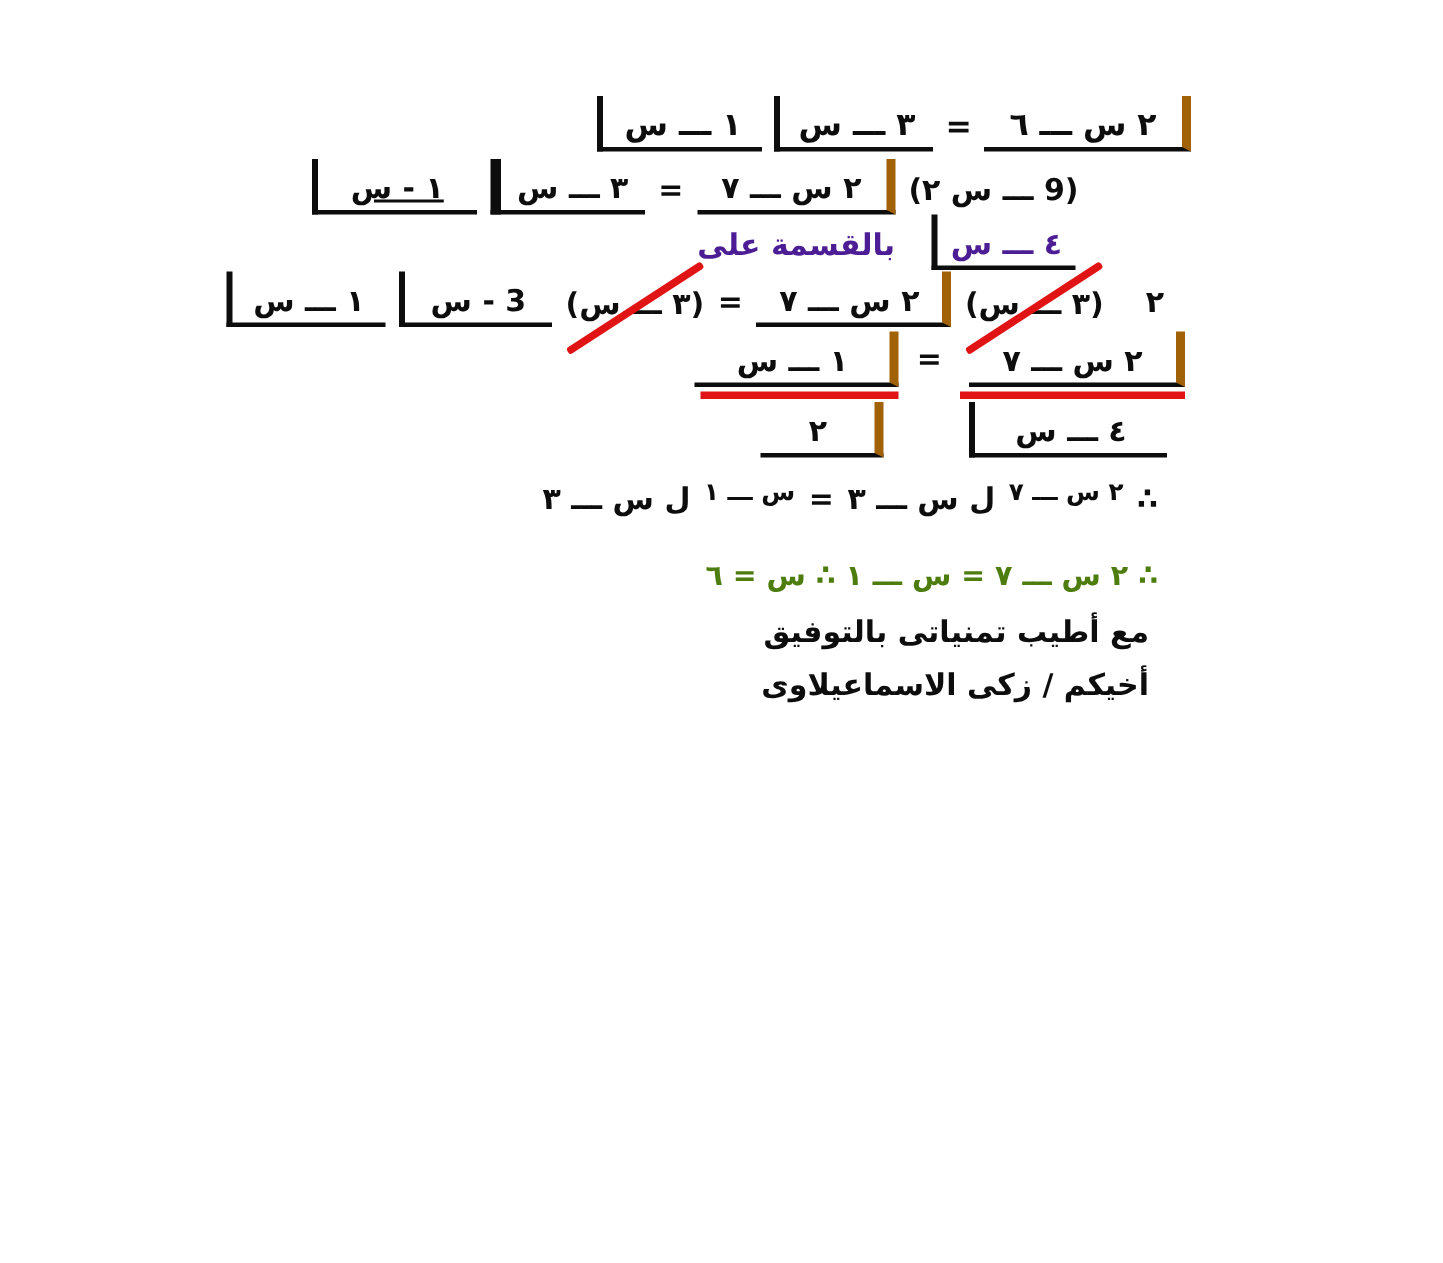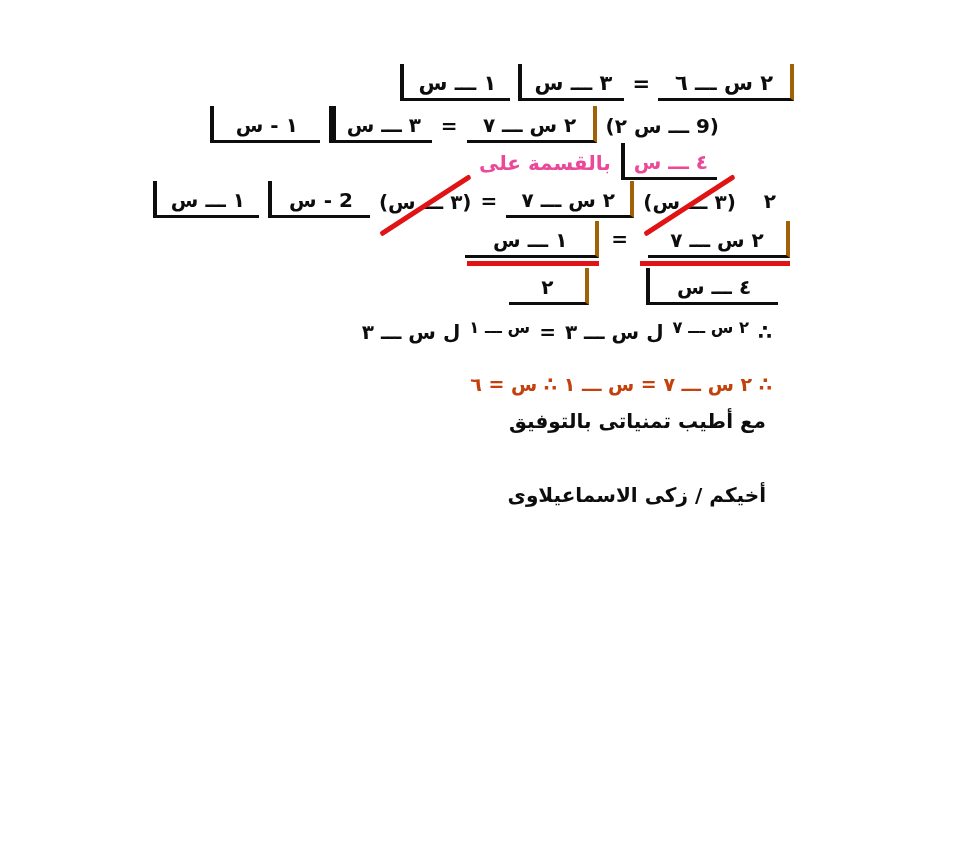--- a/index.html
+++ b/index.html
@@ -16,21 +16,21 @@
   .tkn{display:inline-block;padding-bottom:4px;}
   .sup{display:inline-block;transform:translateY(-11px);font-size:0.82em;}
   .ov{direction:ltr;unicode-bidi:bidi-override;}
   .ar{direction:rtl;unicode-bidi:isolate;}
   .box{
     display:inline-flex;align-items:flex-end;justify-content:center;
     min-height:31px;padding:1px 9px 2px;
     border-bottom:3px solid #0d0d0d;
   }
   .bar-l{border-left:4px solid #0d0d0d;}
-  .bar-r{border-right:4px solid #a16207;}
+  .bar-r{border-right:6px solid #a16207;}
   .slashwrap{position:relative;display:inline-block;padding-bottom:3px;}
   .sl{
     position:absolute;left:-7px;right:-7px;top:46%;height:5px;
     transform:rotate(-33deg);border-radius:2px;
   }
   .frac{display:inline-flex;flex-direction:column;align-items:flex-end;}
   .frule{height:5px;margin:3px 0 2px;}
   .gapt{display:inline-block;}
   .footer-line{position:absolute;white-space:nowrap;direction:rtl;}
 </style>
@@ -44,44 +44,44 @@
       </span>
       <span class="box bar-l" style="min-width: 84px;">
         <span class="ov">س ـــ ٣</span>
       </span>
       <span class="tkn"><span class="ar">=</span></span>
       <span class="box bar-r" style="min-width: 114px;">
         <span class="ar">٢ س ـــ ٦</span>
       </span>
     </div>
     <div class="mline" style="top: 106px; right: 243px; gap: 9px; font-size: 20px; color: rgb(13, 13, 13);">
-      <span class="box bar-l" style="min-width: 88px;">
+      <span class="box bar-l" style="min-width: 88px; text-decoration: underline;">
         <span class="ov">س - ١</span>
       </span>
       <span class="box bar-l" style="border-left-width: 7px; min-width: 78px;">
         <span class="ov">س ـــ ٣</span>
       </span>
       <span class="tkn"><span class="ar">=</span></span>
       <span class="box bar-r" style="min-width: 108px;">
         <span class="ar">٢ س ـــ ٧</span>
       </span>
       <span class="tkn"><span class="ov">(٢ س ـــ 9)</span></span>
     </div>
-    <div class="mline" style="top: 143px; right: 245px; gap: 10px; font-size: 20px; color: #ec4899;">
+    <div class="mline" style="top: 143px; right: 245px; gap: 24px; font-size: 20px; color: #4c1d95;">
       <span class="tkn"><span class="ar">بالقسمة على</span></span>
       <span class="box bar-l" style="min-width: 62px;">
         <span class="ov">س ـــ ٤</span>
       </span>
     </div>
     <div class="mline" style="top: 181px; right: 186px; gap: 9px; font-size: 20px; color: rgb(13, 13, 13);">
       <span class="box bar-l" style="min-width: 84px;">
         <span class="ov">س ـــ ١</span>
       </span>
       <span class="box bar-l" style="min-width: 80px;">
-        <span class="ov">س - 2</span>
+        <span class="ov">س - 3</span>
       </span>
       <span class="slashwrap"><span class="ov">(س ـــ ٣)</span><i class="sl" style="background: rgb(224, 20, 20);"></i></span>
       <span class="tkn"><span class="ar">=</span></span>
       <span class="box bar-r" style="min-width: 106px;">
         <span class="ar">٢ س ـــ ٧</span>
       </span>
       <span class="slashwrap"><span class="ov">(س ـــ ٣)</span><i class="sl" style="background: rgb(224, 20, 20);"></i></span>
       <span class="gapt" style="width: 10px;"></span>
       <span class="tkn"><span class="ar">٢</span></span>
     </div>
@@ -107,19 +107,19 @@
       </span>
     </div>
     <div class="mline" style="top: 320px; right: 190px; gap: 9px; font-size: 20px; color: rgb(13, 13, 13); direction: rtl;">
       <span class="tkn"><span class="ar">∴</span></span>
       <span class="sup"><span class="ar">٢ س ـــ ٧</span></span>
       <span class="tkn"><span class="ar">ل س ـــ ٣</span></span>
       <span class="tkn"><span class="ar">=</span></span>
       <span class="sup"><span class="ar">س ـــ ١</span></span>
       <span class="tkn"><span class="ar">ل س ـــ ٣</span></span>
     </div>
-    <div class="mline" style="top: 373px; right: 190px; gap: 8px; font-size: 19px; color: #c2410c; direction: rtl;">
+    <div class="mline" style="top: 373px; right: 190px; gap: 8px; font-size: 19px; color: #4d7c0f; direction: rtl;">
       <span class="tkn"><span class="ar">∴ ٢ س ـــ ٧ = س ـــ ١ ∴ س = ٦</span></span>
     </div>
   </div>
 
 <div class="footer-line" style="top:409px;right:196px;font-size:20px;text-align:right;">مع أطيب تمنياتى بالتوفيق</div>
-<div class="footer-line" style="top:444px;right:196px;font-size:20px;margin-top:39px;">أخيكم / زكى الاسماعيلاوى</div>
+<div class="footer-line" style="top:444px;right:196px;font-size:20px;">أخيكم / زكى الاسماعيلاوى</div>
 
 </body></html>

